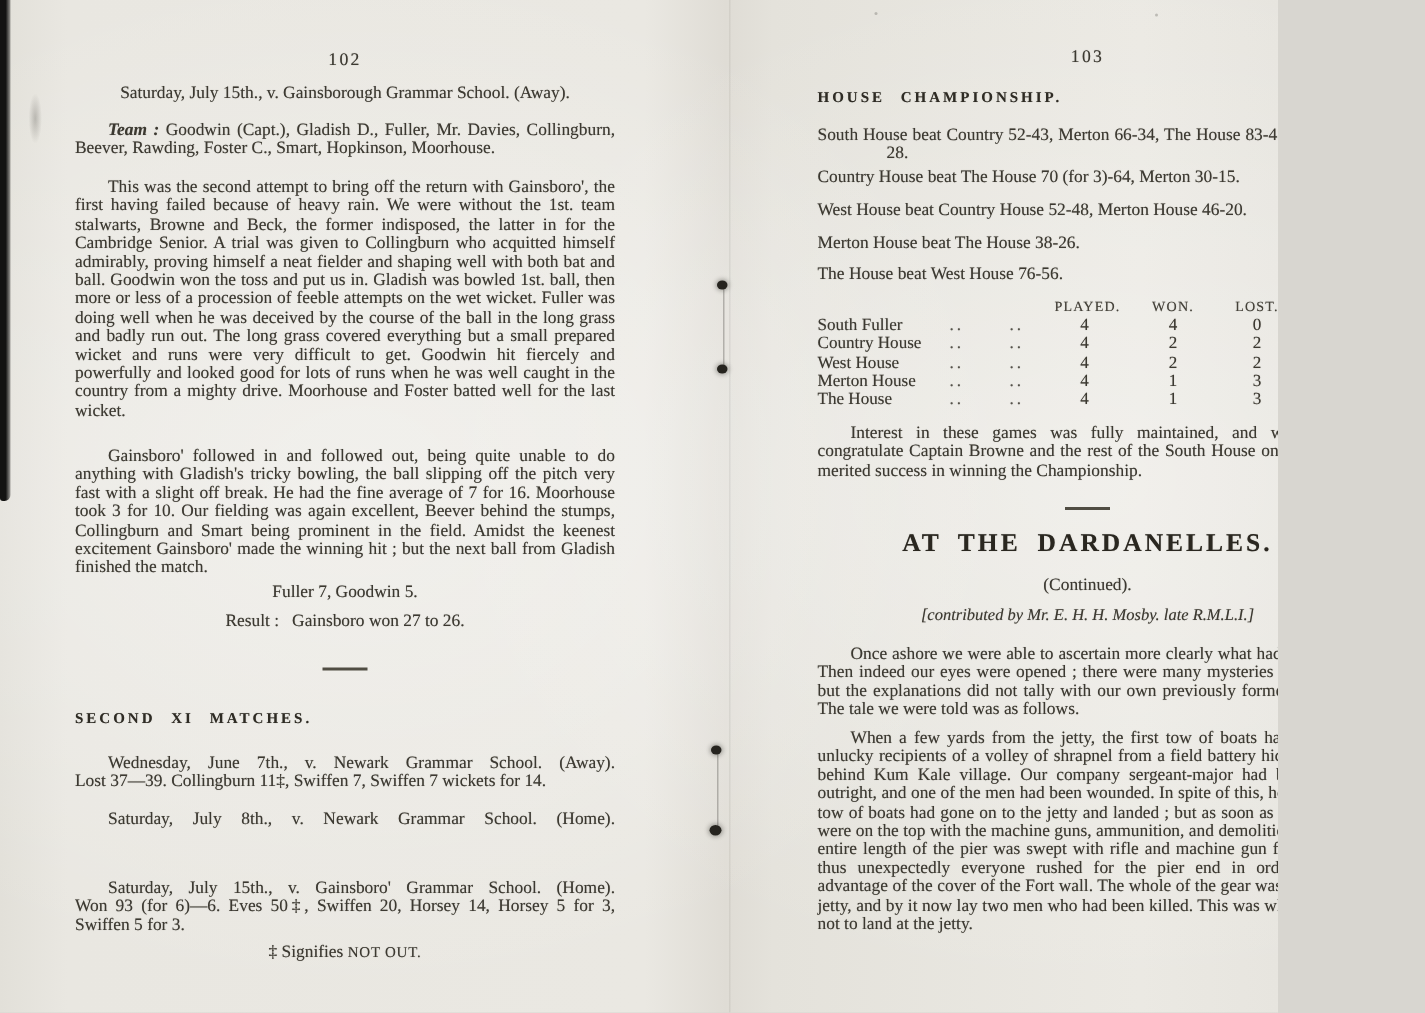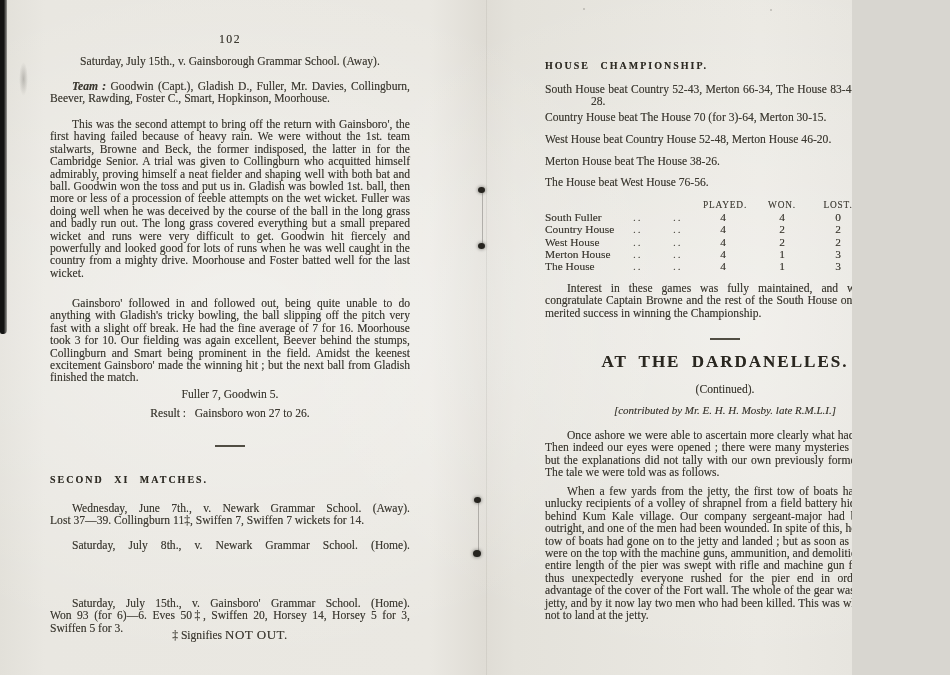--- a/index.html
+++ b/index.html
@@ -23,21 +23,21 @@
   .right-align { text-align:right; }
   .indent { text-indent:22px; }
   .stretch { text-align:justify; text-align-last:justify; }
   .hang { padding-left:46px; text-indent:-46px; }
   .pagenum { letter-spacing:1.5px; font-size:11.8px; text-align:center; }
   .h-small { font-weight:700; font-size:10px; letter-spacing:2px; word-spacing:6px; text-align:left; color:#2e2b24; }
   .h-big { font-weight:700; font-size:17px; letter-spacing:2px; word-spacing:5px; text-align:center; color:#2a2720; }
   .italic { font-style:italic; }
   .attr { font-size:11px; }
   .rule { position:absolute; height:1.5px; width:30px; background:#504d43; }
-  .smallcaps { font-size:13px; letter-spacing:.5px;text-align:right; }
+  .smallcaps { font-size:10px; letter-spacing:.5px;text-align:right; }
   .tbl { position:absolute; left:0; width:368px; }
   .trow { display:grid; grid-template-columns:88px 40px 30px 40px 78px 34px 58px; line-height:12.2px; font-size:11.4px; }
   .trow .num { text-align:center; }
   .thead { font-size:9.4px; letter-spacing:.8px; color:#45423a; }
   .leader { letter-spacing:2px; color:#55524a; }
   .binding { position:absolute; left:0; top:0; width:7px; height:334px;
     background:linear-gradient(to right,#131312 55%, rgba(25,25,23,.35));
     border-radius:0 0 4px 2px; }
   .gutterline { position:absolute; left:486px; top:0; width:1px; height:675px; background:rgba(40,38,33,.07); }
   .staple { position:absolute; width:7px; height:6px; border-radius:50%; background:#26241f; box-shadow:0 0 3px 1px rgba(38,36,31,.35); }
@@ -84,29 +84,30 @@
 
     <div class="blk" style="top:503px;">
       <div class="stretch indent">Wednesday, June 7th., v. Newark Grammar School.  (Away).</div>
       <div>Lost 37—39.  Collingburn 11‡, Swiffen 7, Swiffen 7 wickets for 14.</div>
     </div>
 
     <div class="blk" style="top:540px;">
       <div class="stretch indent">Saturday, July 8th., v. Newark Grammar School.  (Home).</div>
     </div>
 
-    <div class="blk" style="top:586px;margin-top:12px;">
+    <div class="blk" style="top:586px;">
       <div class="stretch indent">Saturday, July 15th., v. Gainsboro' Grammar School.  (Home).</div>
       <div>Won 93 (for 6)—6.  Eves 50‡, Swiffen 20, Horsey 14, Horsey 5 for 3, Swiffen 5 for 3.</div>
     </div>
 
     <div class="blk center" style="top:629px;"><span>‡ Signifies </span><span class="smallcaps">NOT OUT.</span></div>
   </div>
 
   <div class="page page-right">
+    <div class="blk pagenum" style="top:31px;">103</div>
 
     <div class="blk h-small" style="top:60px;">HOUSE CHAMPIONSHIP.</div>
 
     <div class="blk hang" style="top:84px;">South House beat Country 52-43, Merton 66-34, The House 83-48, West 29-28.</div>
     <div class="blk hang" style="top:112px;">Country House beat The House 70 (for 3)-64, Merton 30-15.</div>
     <div class="blk hang" style="top:134px;">West House beat Country House 52-48, Merton House 46-20.</div>
     <div class="blk hang" style="top:156px;">Merton House beat The House 38-26.</div>
     <div class="blk hang" style="top:177px;">The House beat West House 76-56.</div>
 
     <div class="tbl" style="top:199px;">

